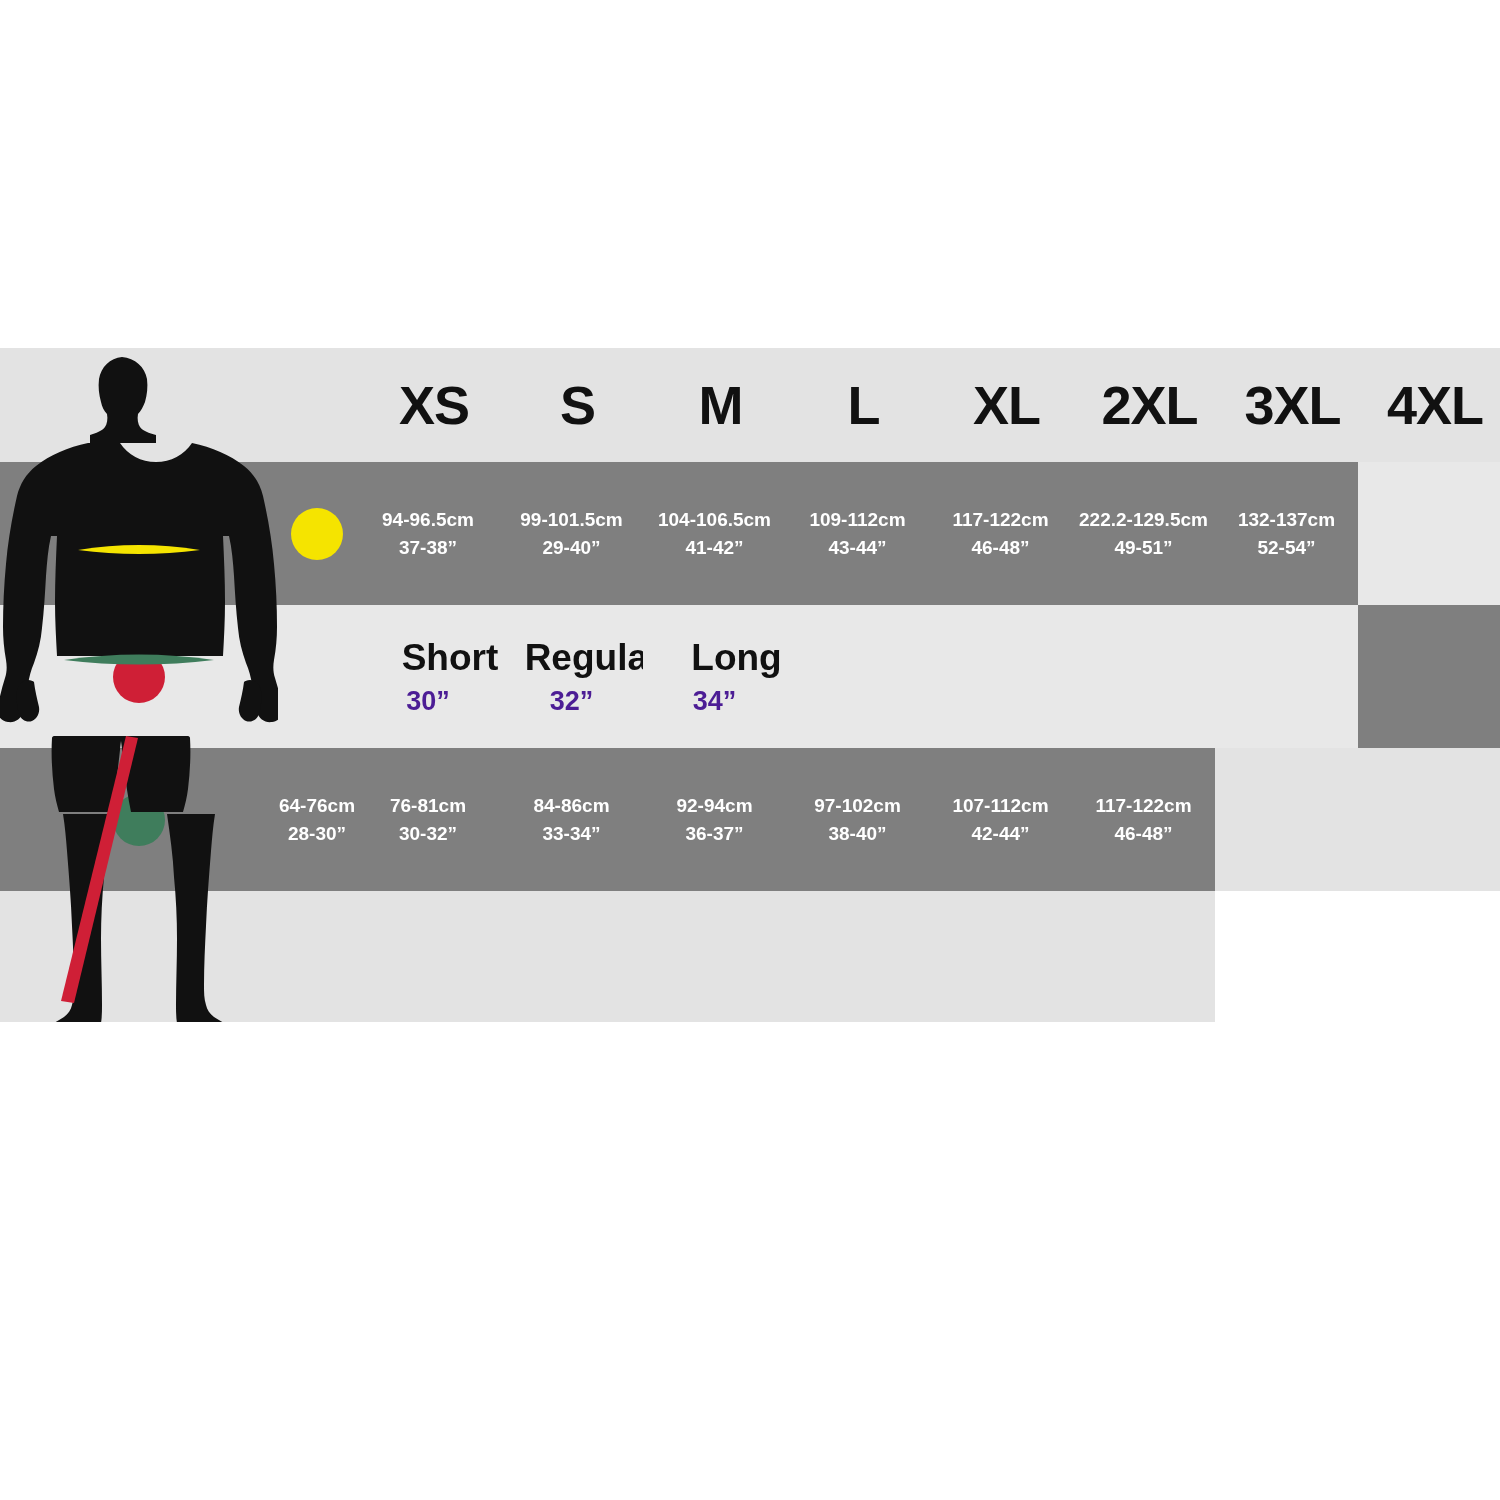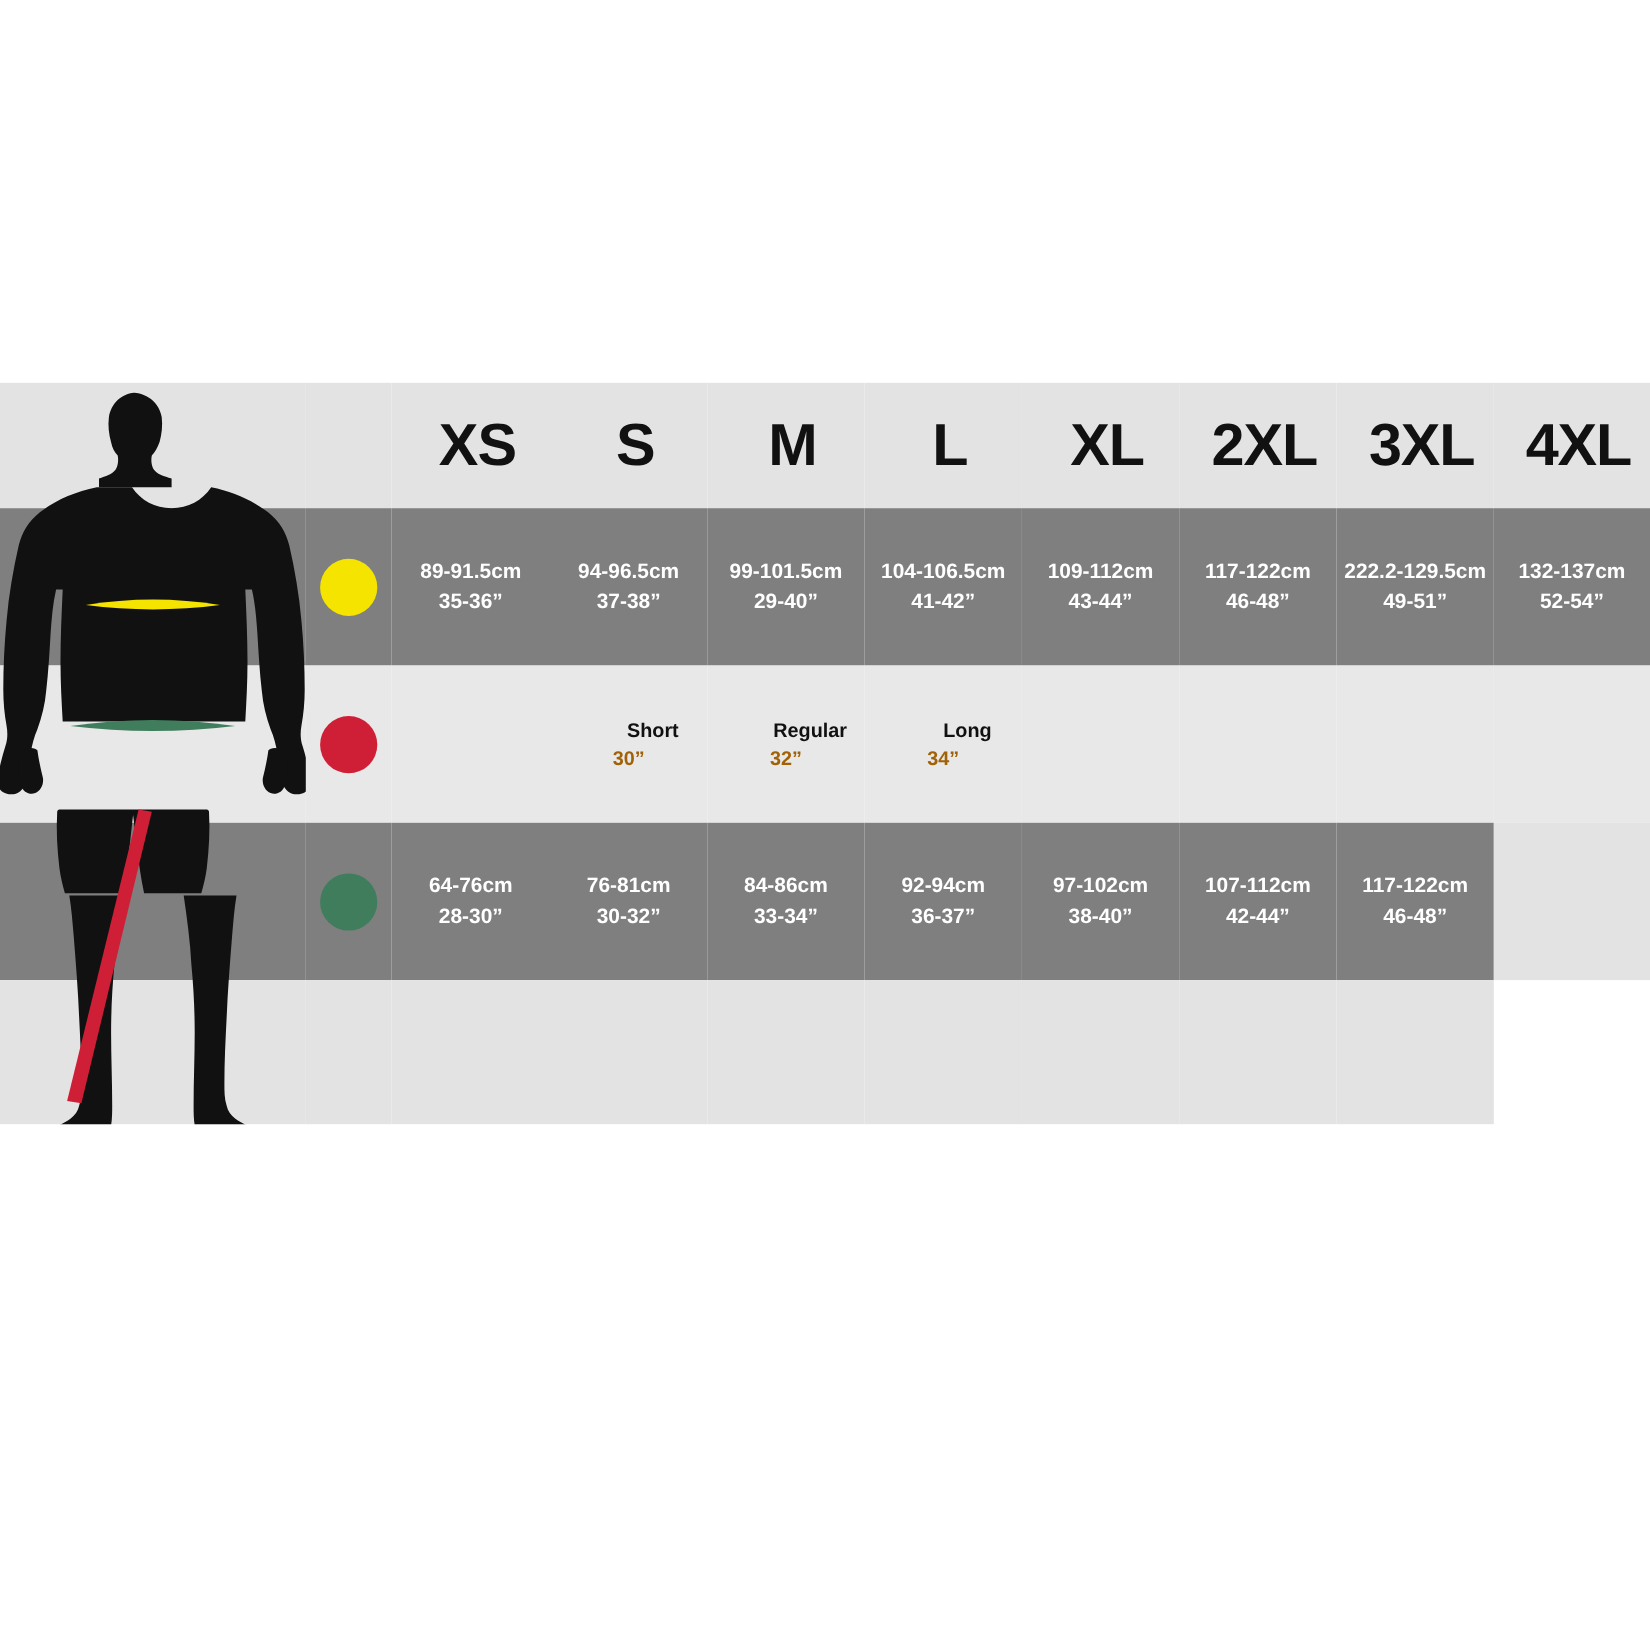--- a/index.html
+++ b/index.html
@@ -50,30 +50,30 @@
     line-height: 1;
     margin-left: 12px;
   }
   .meas {
     font-size: 19px;
     font-weight: bold;
     color: #ffffff;
     line-height: 1.45;
   }
   .len-label {
-    font-size: 18px;
+    font-size: 37px;
     font-weight: bold;
     color: #111111;
     line-height: 1.35;
     margin-left: 44px;
   }
   .len-val {
-    font-size: 18px;
-    font-weight: bold;
-    color: #a16207;
+    font-size: 27px;
+    font-weight: bold;
+    color: #4c1d95;
     line-height: 1.35;
   }
   .dot {
     width: 52px;
     height: 52px;
     border-radius: 50%;
   }
   .dot-yellow { background: #f5e400; }
   .dot-red    { background: #cf1f36; }
   .dot-green  { background: #3f7d5c; }
@@ -120,24 +120,20 @@
       </div>
     <div class="cell bg-light">
         <span class="hdr">4XL</span>
       </div>
 
     <div class="cell bg-dark"></div>
     <div class="cell bg-dark">
         <span class="dot dot-yellow"></span>
       </div>
     <div class="cell bg-dark">
-        <span class="meas">89-91.5cm</span>
-        <span class="meas">35-36”</span>
-      </div>
-    <div class="cell bg-dark">
         <span class="meas">94-96.5cm</span>
         <span class="meas">37-38”</span>
       </div>
     <div class="cell bg-dark">
         <span class="meas">99-101.5cm</span>
         <span class="meas">29-40”</span>
       </div>
     <div class="cell bg-dark">
         <span class="meas">104-106.5cm</span>
         <span class="meas">41-42”</span>

